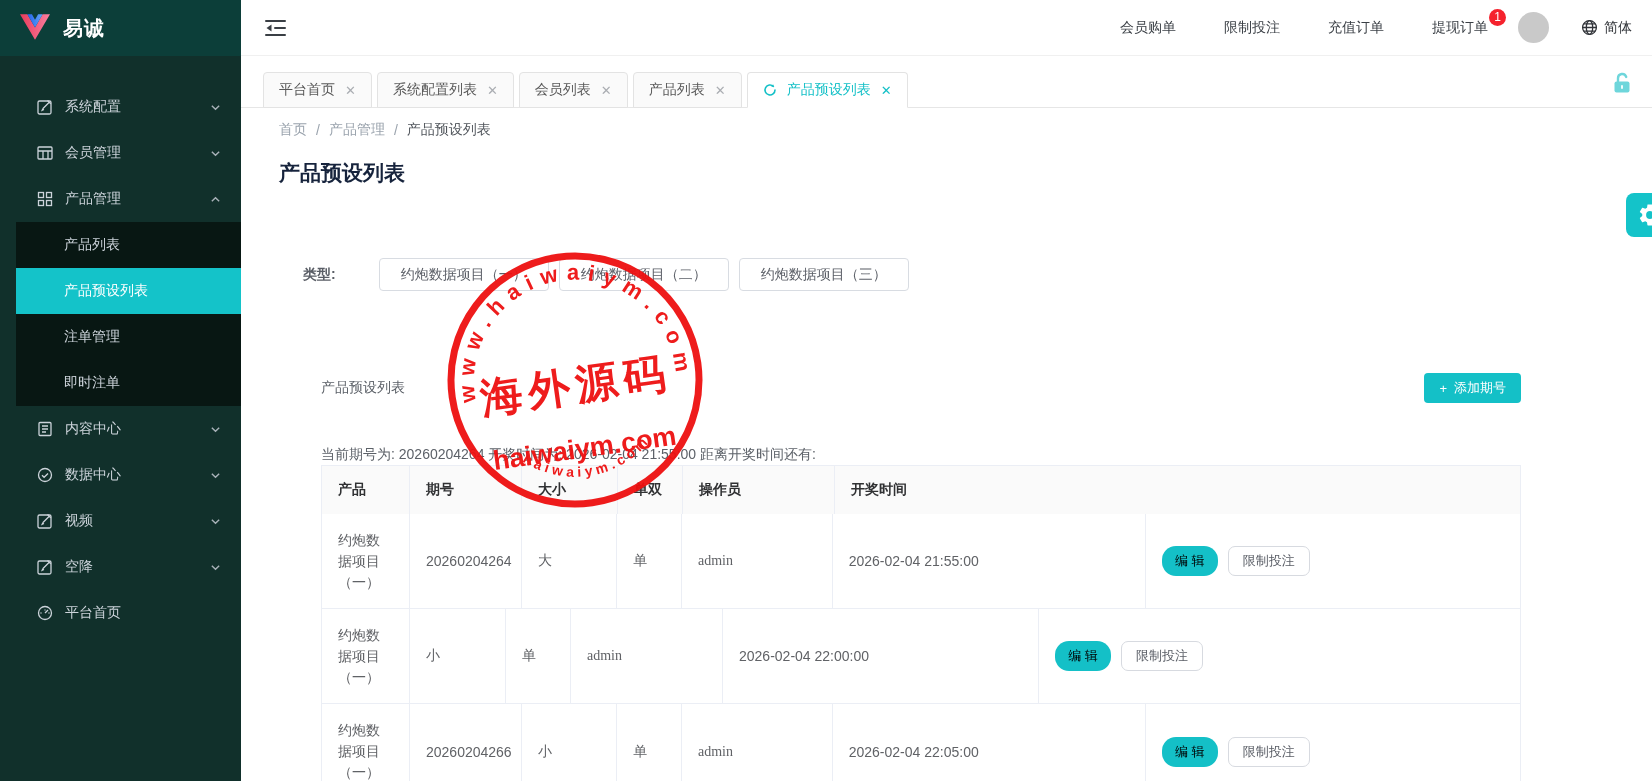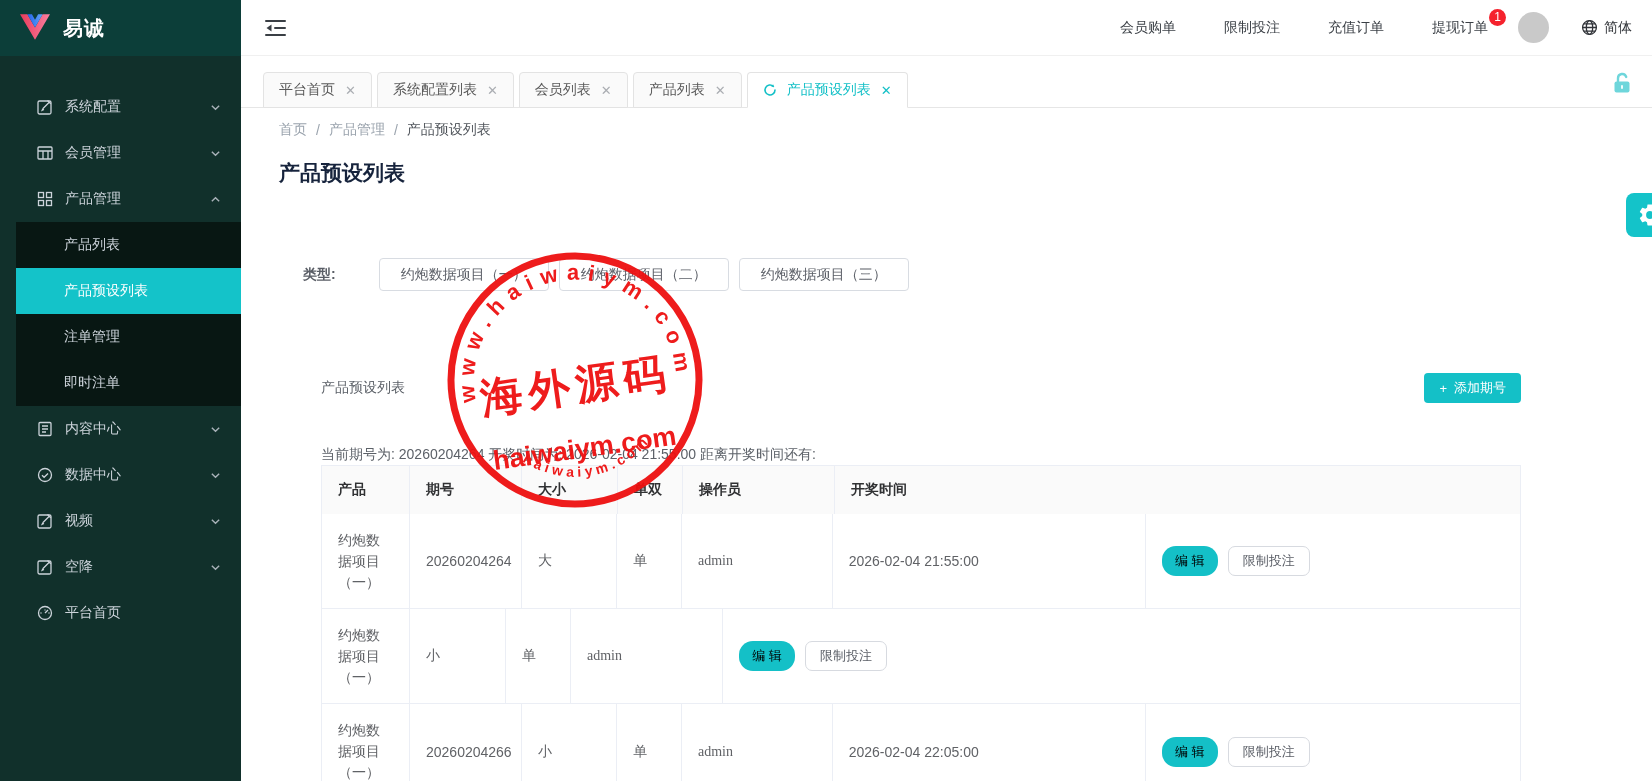--- a/index.html
+++ b/index.html
@@ -347,20 +347,21 @@
               </div>
             </div>
 
             <div class="trow">
               <div class="cell c0">
                   <span class="product-txt">约炮数据项目（一）</span>
                 </div>
               <div class="cell c2">小</div>
               <div class="cell c3">单</div>
               <div class="cell c4">admin</div>
+              <div class="cell c5">2026-02-04 22:00:00</div>
               <div class="cell c6">
                 <button class="btn-edit">编 辑</button>
                 <button class="btn-limit">限制投注</button>
               </div>
             </div>
 
             <div class="trow">
               <div class="cell c0">
                   <span class="product-txt">约炮数据项目（一）</span>
                 </div>

